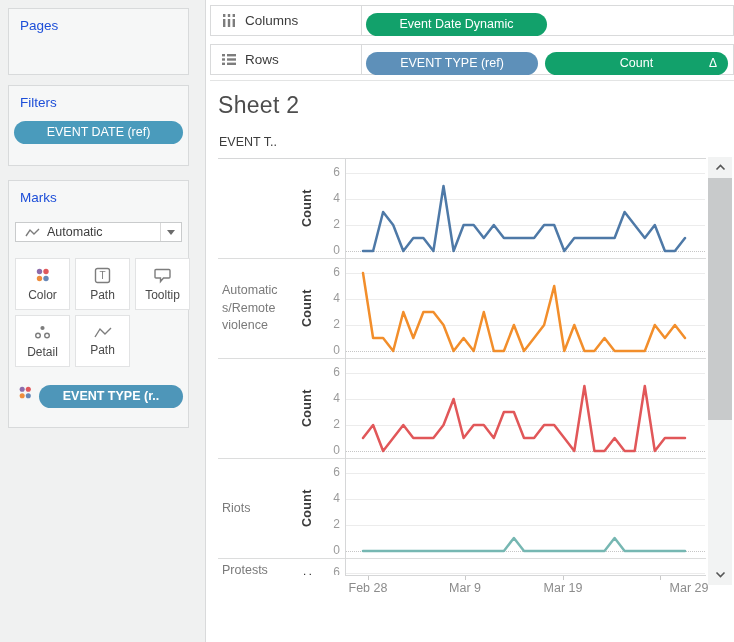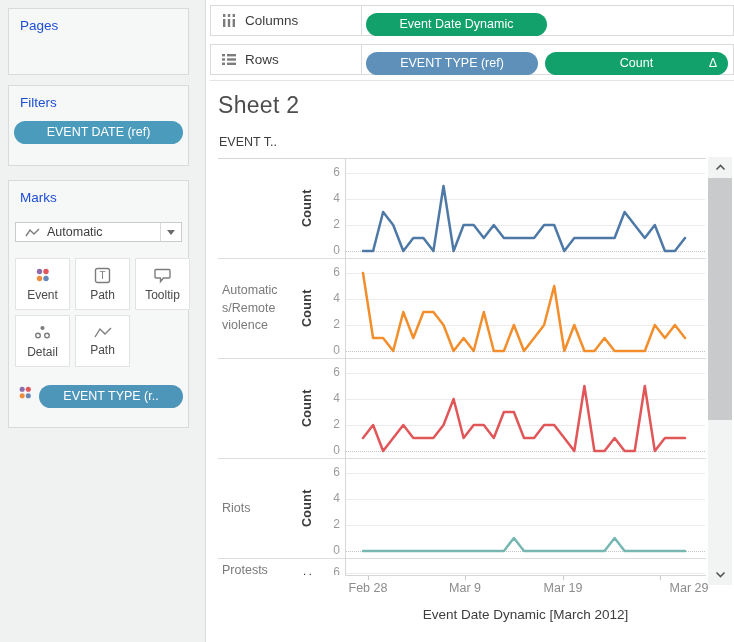--- a/index.html
+++ b/index.html
@@ -31,21 +31,21 @@
   .dd-caret i { width:0; height:0; border-left:4px solid transparent;
     border-right:4px solid transparent; border-top:5px solid #6b6b6b; }
   
   .marks-grid { position:absolute; left:6px; top:77px; width:167px;
     display:grid; grid-template-columns:repeat(3,55px); grid-auto-rows:52px; gap:5px; }
   .mbtn { background:#fff; border:1px solid #e2e3e4; display:flex;
     flex-direction:column; align-items:center; justify-content:center; gap:4px; }
   .mbtn .mlabel { font-size:12px; color:#4a4a4a; }
   .marks-pill-row { position:absolute; left:8px; top:196px; display:flex;
     align-items:center; gap:6px; }
-  .marks-pill { width:144px; }
+  .marks-pill { width:144px;font-weight:bold; }
   
   .shelf { position:absolute; left:210px; width:524px; height:31px;
     background:#fff; border:1px solid #d9dadb; display:flex; }
   .shelf-cols { top:5px; } .shelf-rows { top:44px; }
   .shelf-label { width:150px; display:flex; align-items:center; gap:9px;
     padding-left:11px; color:#3c3c3c; font-size:13.5px; }
   .shelf-pills { flex:1; border-left:1px solid #d9dadb; display:flex;
     align-items:center; gap:7px; padding:0 0 0 4px; }
   .shelf-pill-cols { width:181px; }
   .shelf-pill-rows1 { width:172px; }
@@ -128,21 +128,21 @@
       </div>
 
       <div class="marks-grid">
         <div class="mbtn">
           <svg width="17" height="17" viewBox="0 0 17 17">
             <circle cx="5.5" cy="4.5" r="2.7" fill="#8d6cab"></circle>
               <circle cx="12" cy="4.5" r="2.7" fill="#e0585c"></circle>
             <circle cx="5.5" cy="11.5" r="2.7" fill="#ee8d3d"></circle>
               <circle cx="12" cy="11.5" r="2.7" fill="#6787b7"></circle>
           </svg>
-          <span class="mlabel">Event</span>
+          <span class="mlabel">Color</span>
         </div>
         <div class="mbtn">
           <svg width="17" height="17" viewBox="0 0 17 17">
             <rect class="icon-gray" x="1.5" y="1.5" width="14" height="14" rx="2"></rect>
             <text x="8.5" y="12" font-size="10" fill="#7d7d7d" text-anchor="middle" font-family="Liberation Sans, sans-serif">T</text>
           </svg>
           <span class="mlabel">Path</span>
         </div>
         <div class="mbtn">
           <svg width="19" height="17" viewBox="0 0 19 17">
@@ -310,21 +310,20 @@
   <div class="xtickmark" style="left:368px"></div>
   <div class="xtickmark" style="left:465px"></div>
   <div class="xtickmark" style="left:563px"></div>
   <div class="xtickmark" style="left:660px"></div>
 
   <div class="xlab" style="left:328px">Feb 28</div>
   <div class="xlab" style="left:425px">Mar 9</div>
   <div class="xlab" style="left:523px">Mar 19</div>
   <div class="xlab" style="left:649px">Mar 29</div>
 
-  <div class="xtitle">Event Date Dynamic [March 2012]</div>
 
   <div class="scrollbar">
     <div class="sb-btn sb-up">
       <svg width="11" height="7" viewBox="0 0 11 7">
         <polyline points="1.5,5.5 5.5,1.5 9.5,5.5" fill="none" stroke="#565656" stroke-width="1.6"></polyline>
       </svg>
     </div>
     <div class="sb-thumb"></div>
     <div class="sb-btn sb-down">
       <svg width="11" height="7" viewBox="0 0 11 7">

